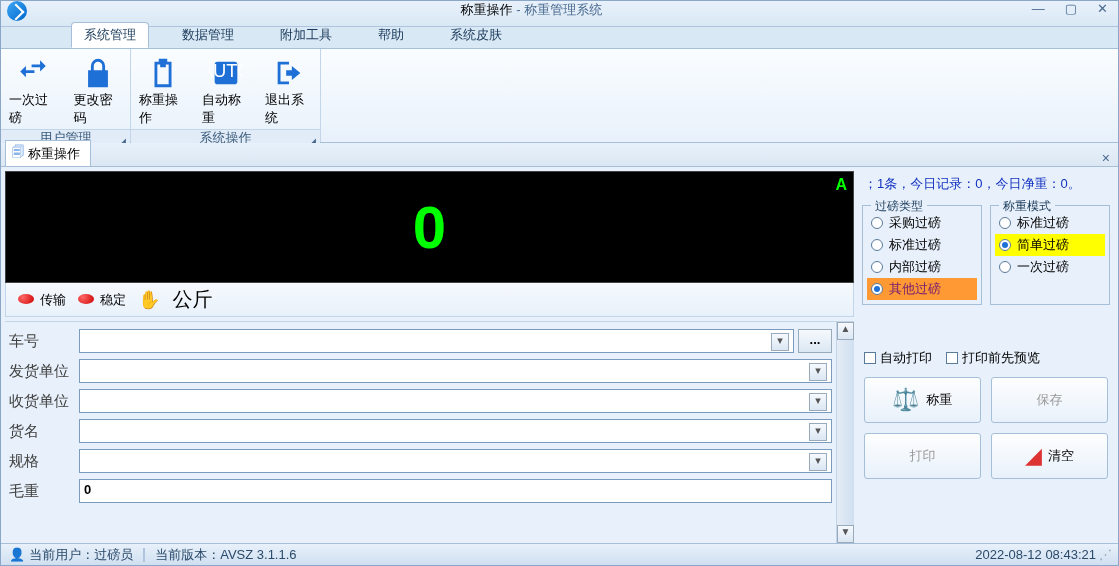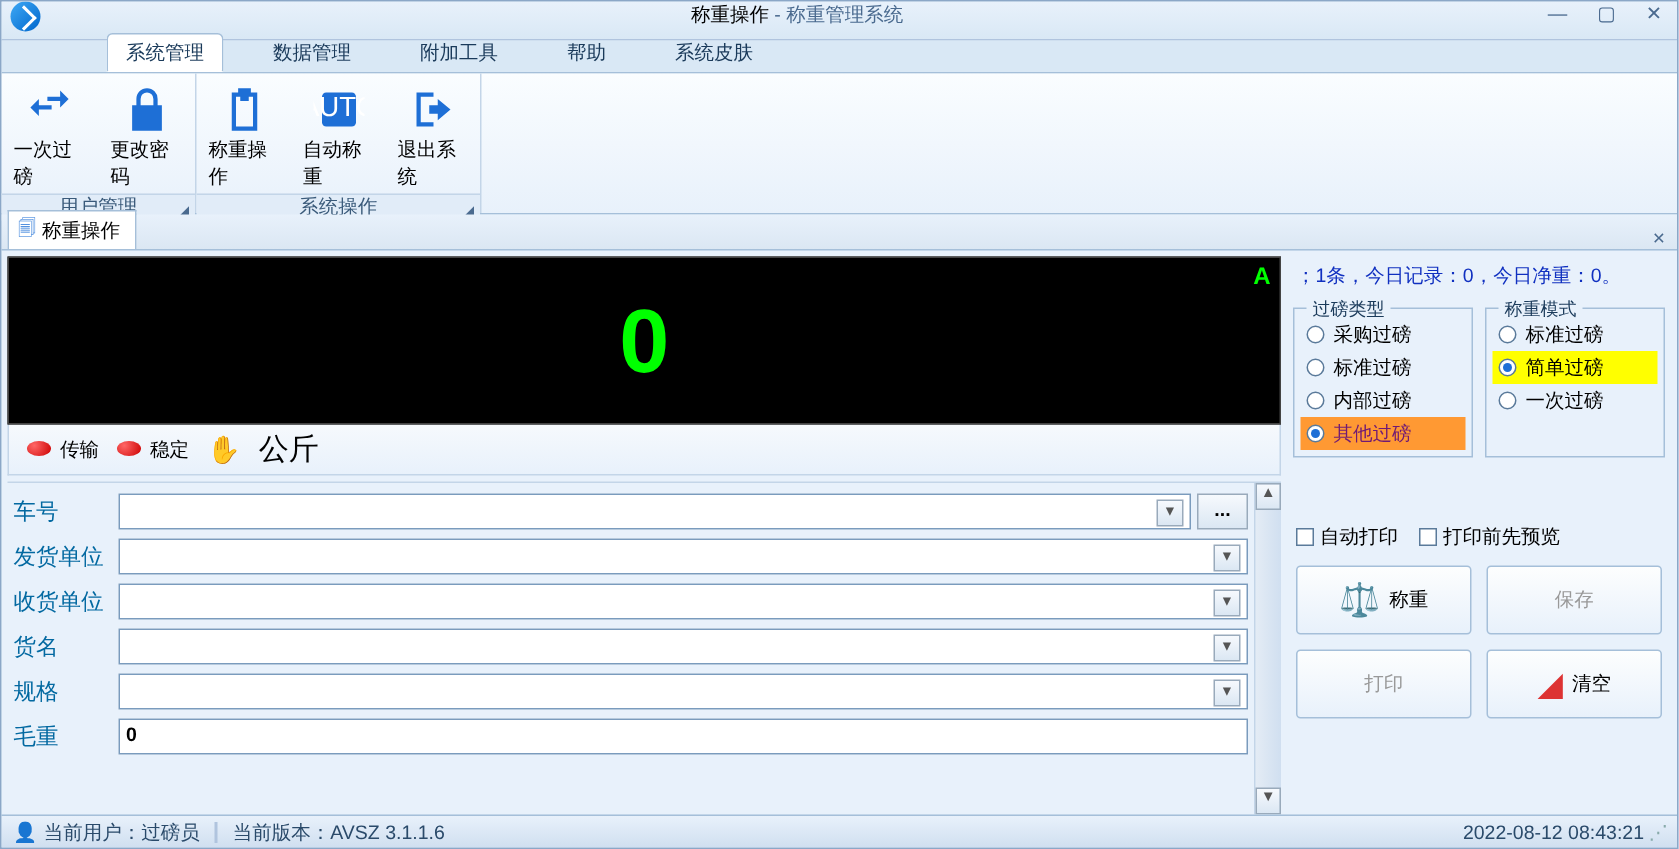--- a/index.html
+++ b/index.html
@@ -47,21 +47,21 @@
 
 .status-row { height:34px; display:flex; align-items:center; background:linear-gradient(#f6f9fd,#e8f1fb); border:1px solid #c3d5e8; border-top:none; padding:0 12px; gap:12px; font-size:18px;text-align:right; }
 .dot { width:16px; height:10px; border-radius:50%; display:inline-block; margin-right:6px; }
 .dot.red { background:radial-gradient(circle at 30% 30%,#ff6666,#cc0000); }
 .hand { color:#ff8800; font-size:18px; }
 
 
 .form-wrap { flex:1; display:flex; border-top:1px solid #c3d5e8; margin-top:4px; }
 .form { flex:1; padding:6px 4px; overflow:hidden; }
 .form-row { display:flex; align-items:center; margin-bottom:4px; height:26px; }
-.form-row label { width:70px; color:#0369a1; font-size:15px; }
+.form-row label { width:70px; color:#404040; font-size:15px; }
 .form-row .field { flex:1; height:24px; border:1px solid #7a9bbd; background:#fff; padding:2px 4px; position:relative; }
 .form-row .field.combo::after { content:"▾"; position:absolute; right:4px; top:3px; color:#555; font-size:11px; background:linear-gradient(#f6f9fd,#dbe7f3); border:1px solid #9ab; width:16px; height:16px; text-align:center; }
 .form-row .ellipsis { width:34px; height:24px; margin-left:4px; border:1px solid #9ab; background:linear-gradient(#f6f9fd,#dbe7f3); text-align:center; line-height:20px; font-weight:bold; cursor:pointer; }
 .scrollbar { width:18px; background:linear-gradient(90deg,#e4ecf5,#d0dff0); border-left:1px solid #c3d5e8; display:flex; flex-direction:column; }
 .scrollbar .sbtn { height:18px; background:linear-gradient(#f6f9fd,#dbe7f3); border:1px solid #9ab; text-align:center; font-size:10px; color:#555; }
 .scrollbar .thumb { flex:1; }
 
 
 .info-line { color:#1030c0; font-size:13px; padding:4px 2px 8px; white-space:nowrap; }
 .groups { display:flex; gap:8px; }

